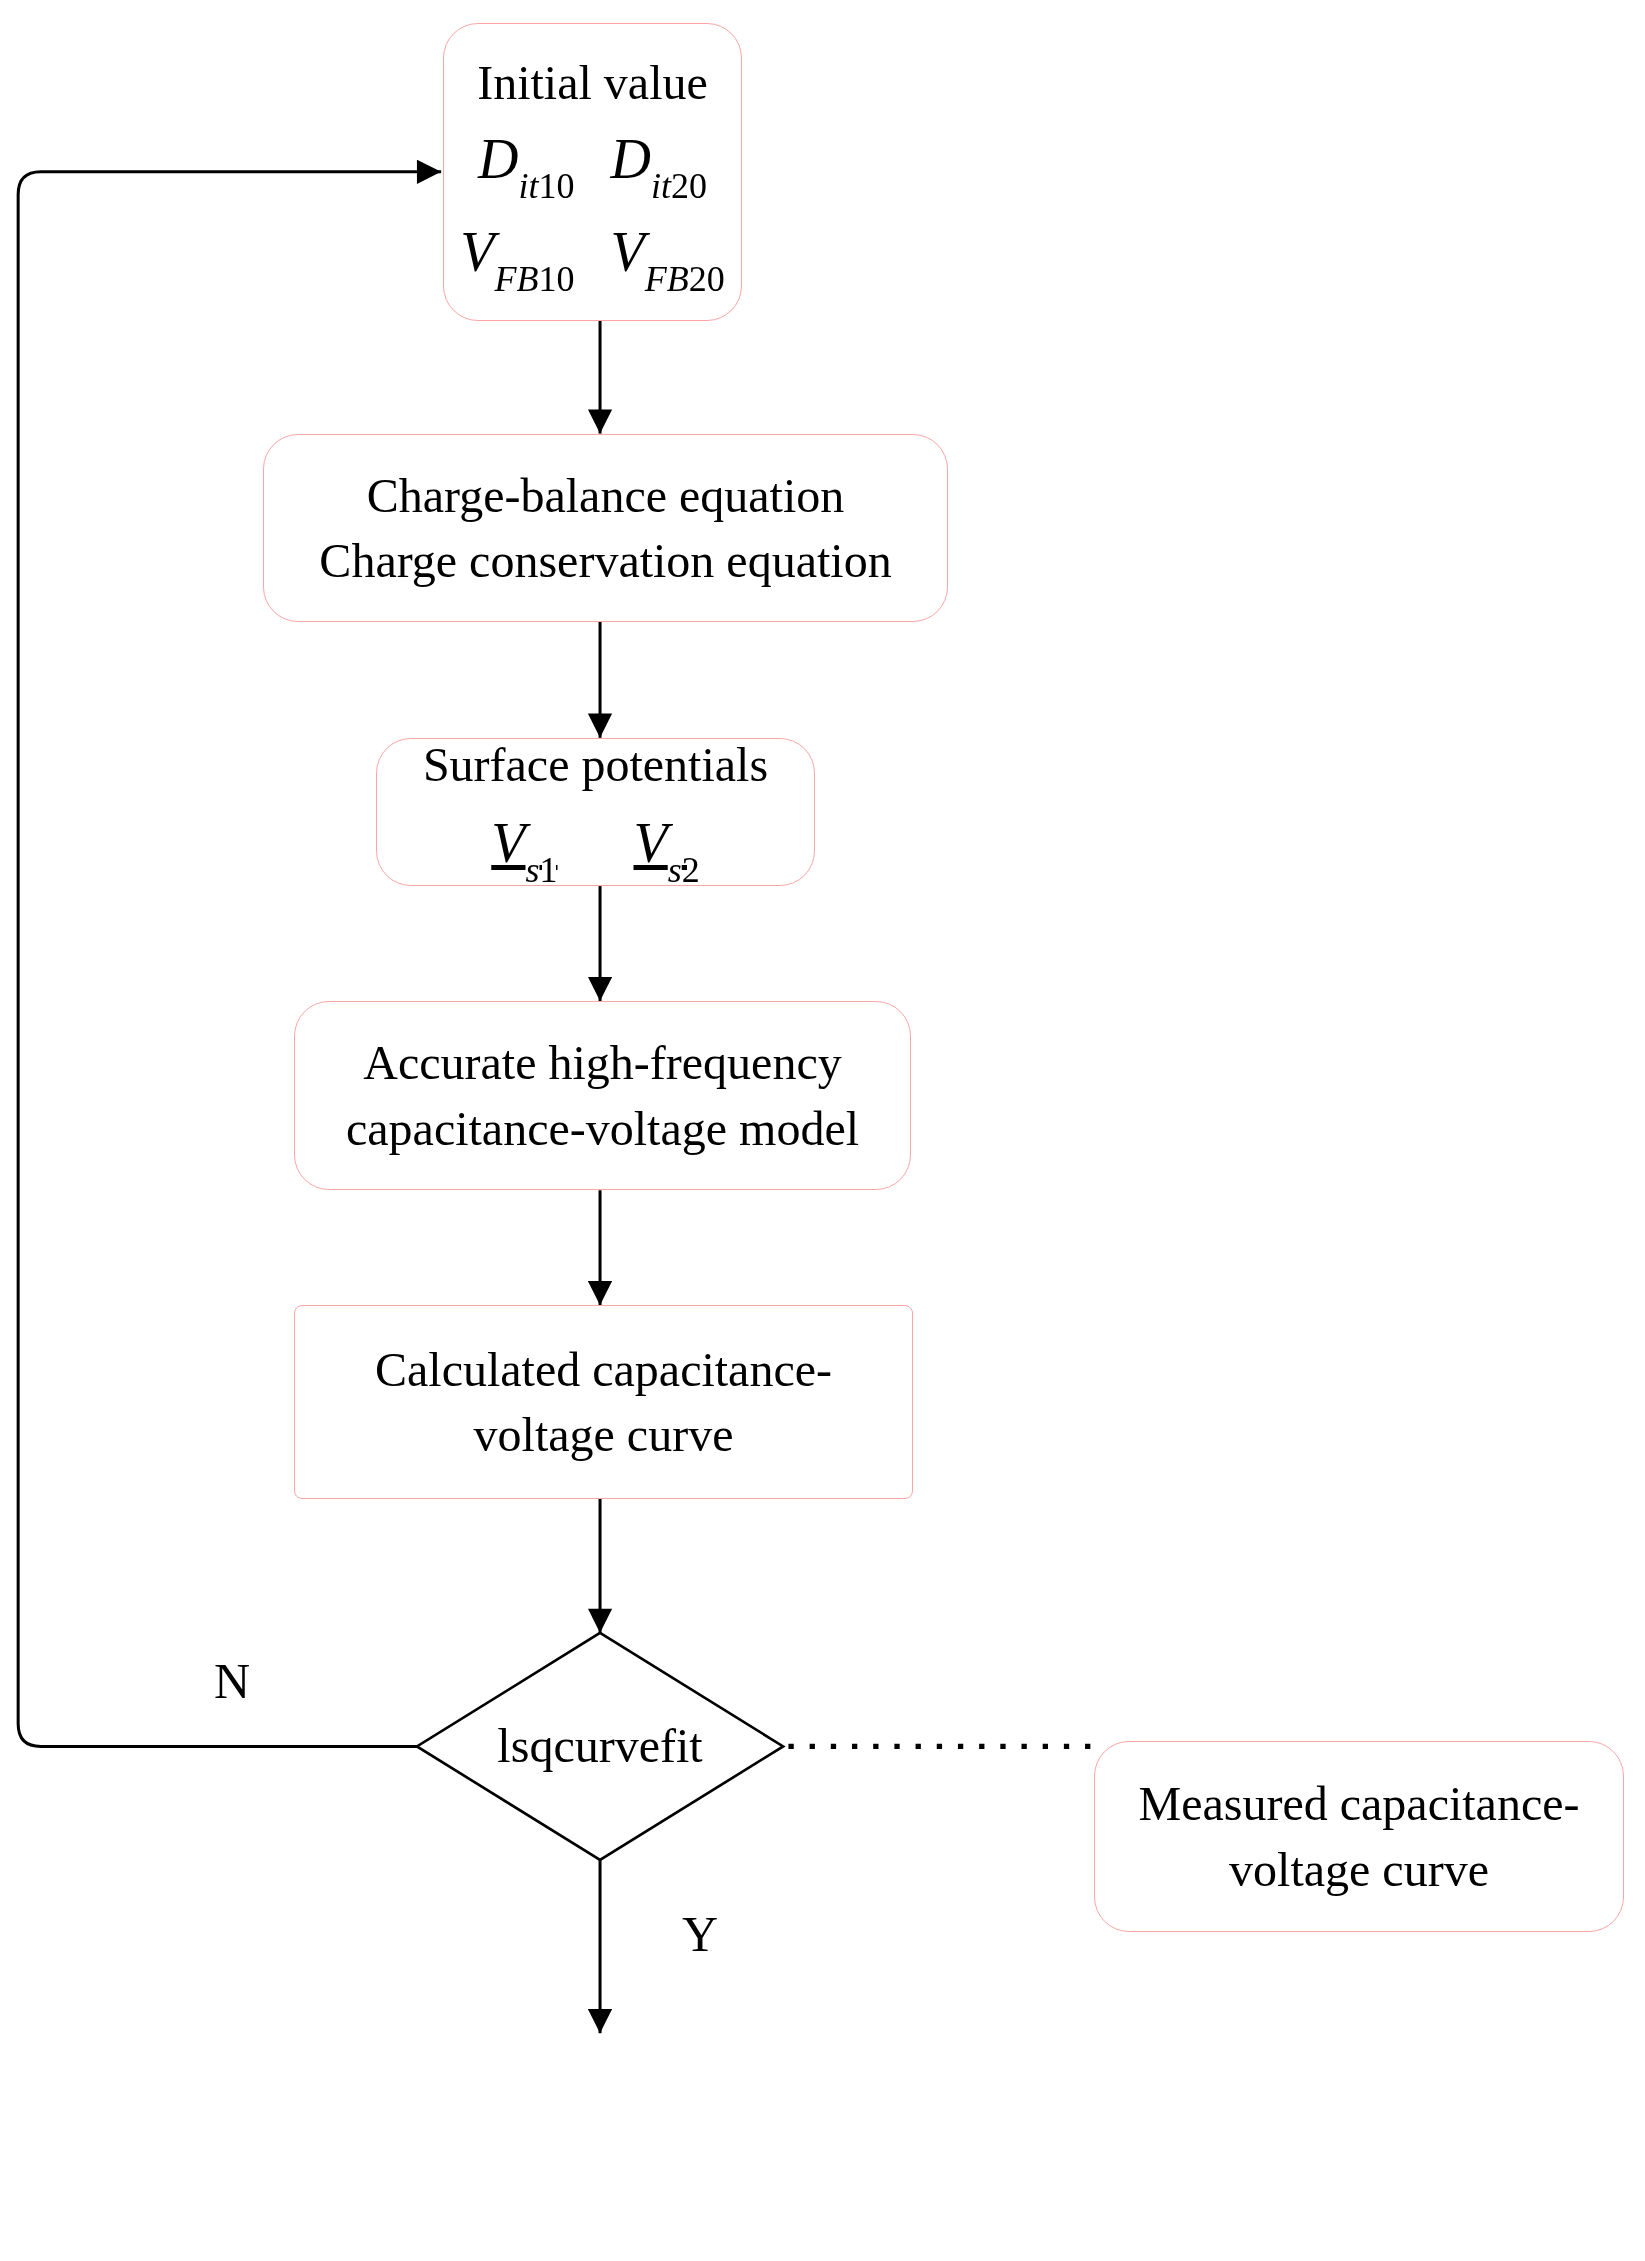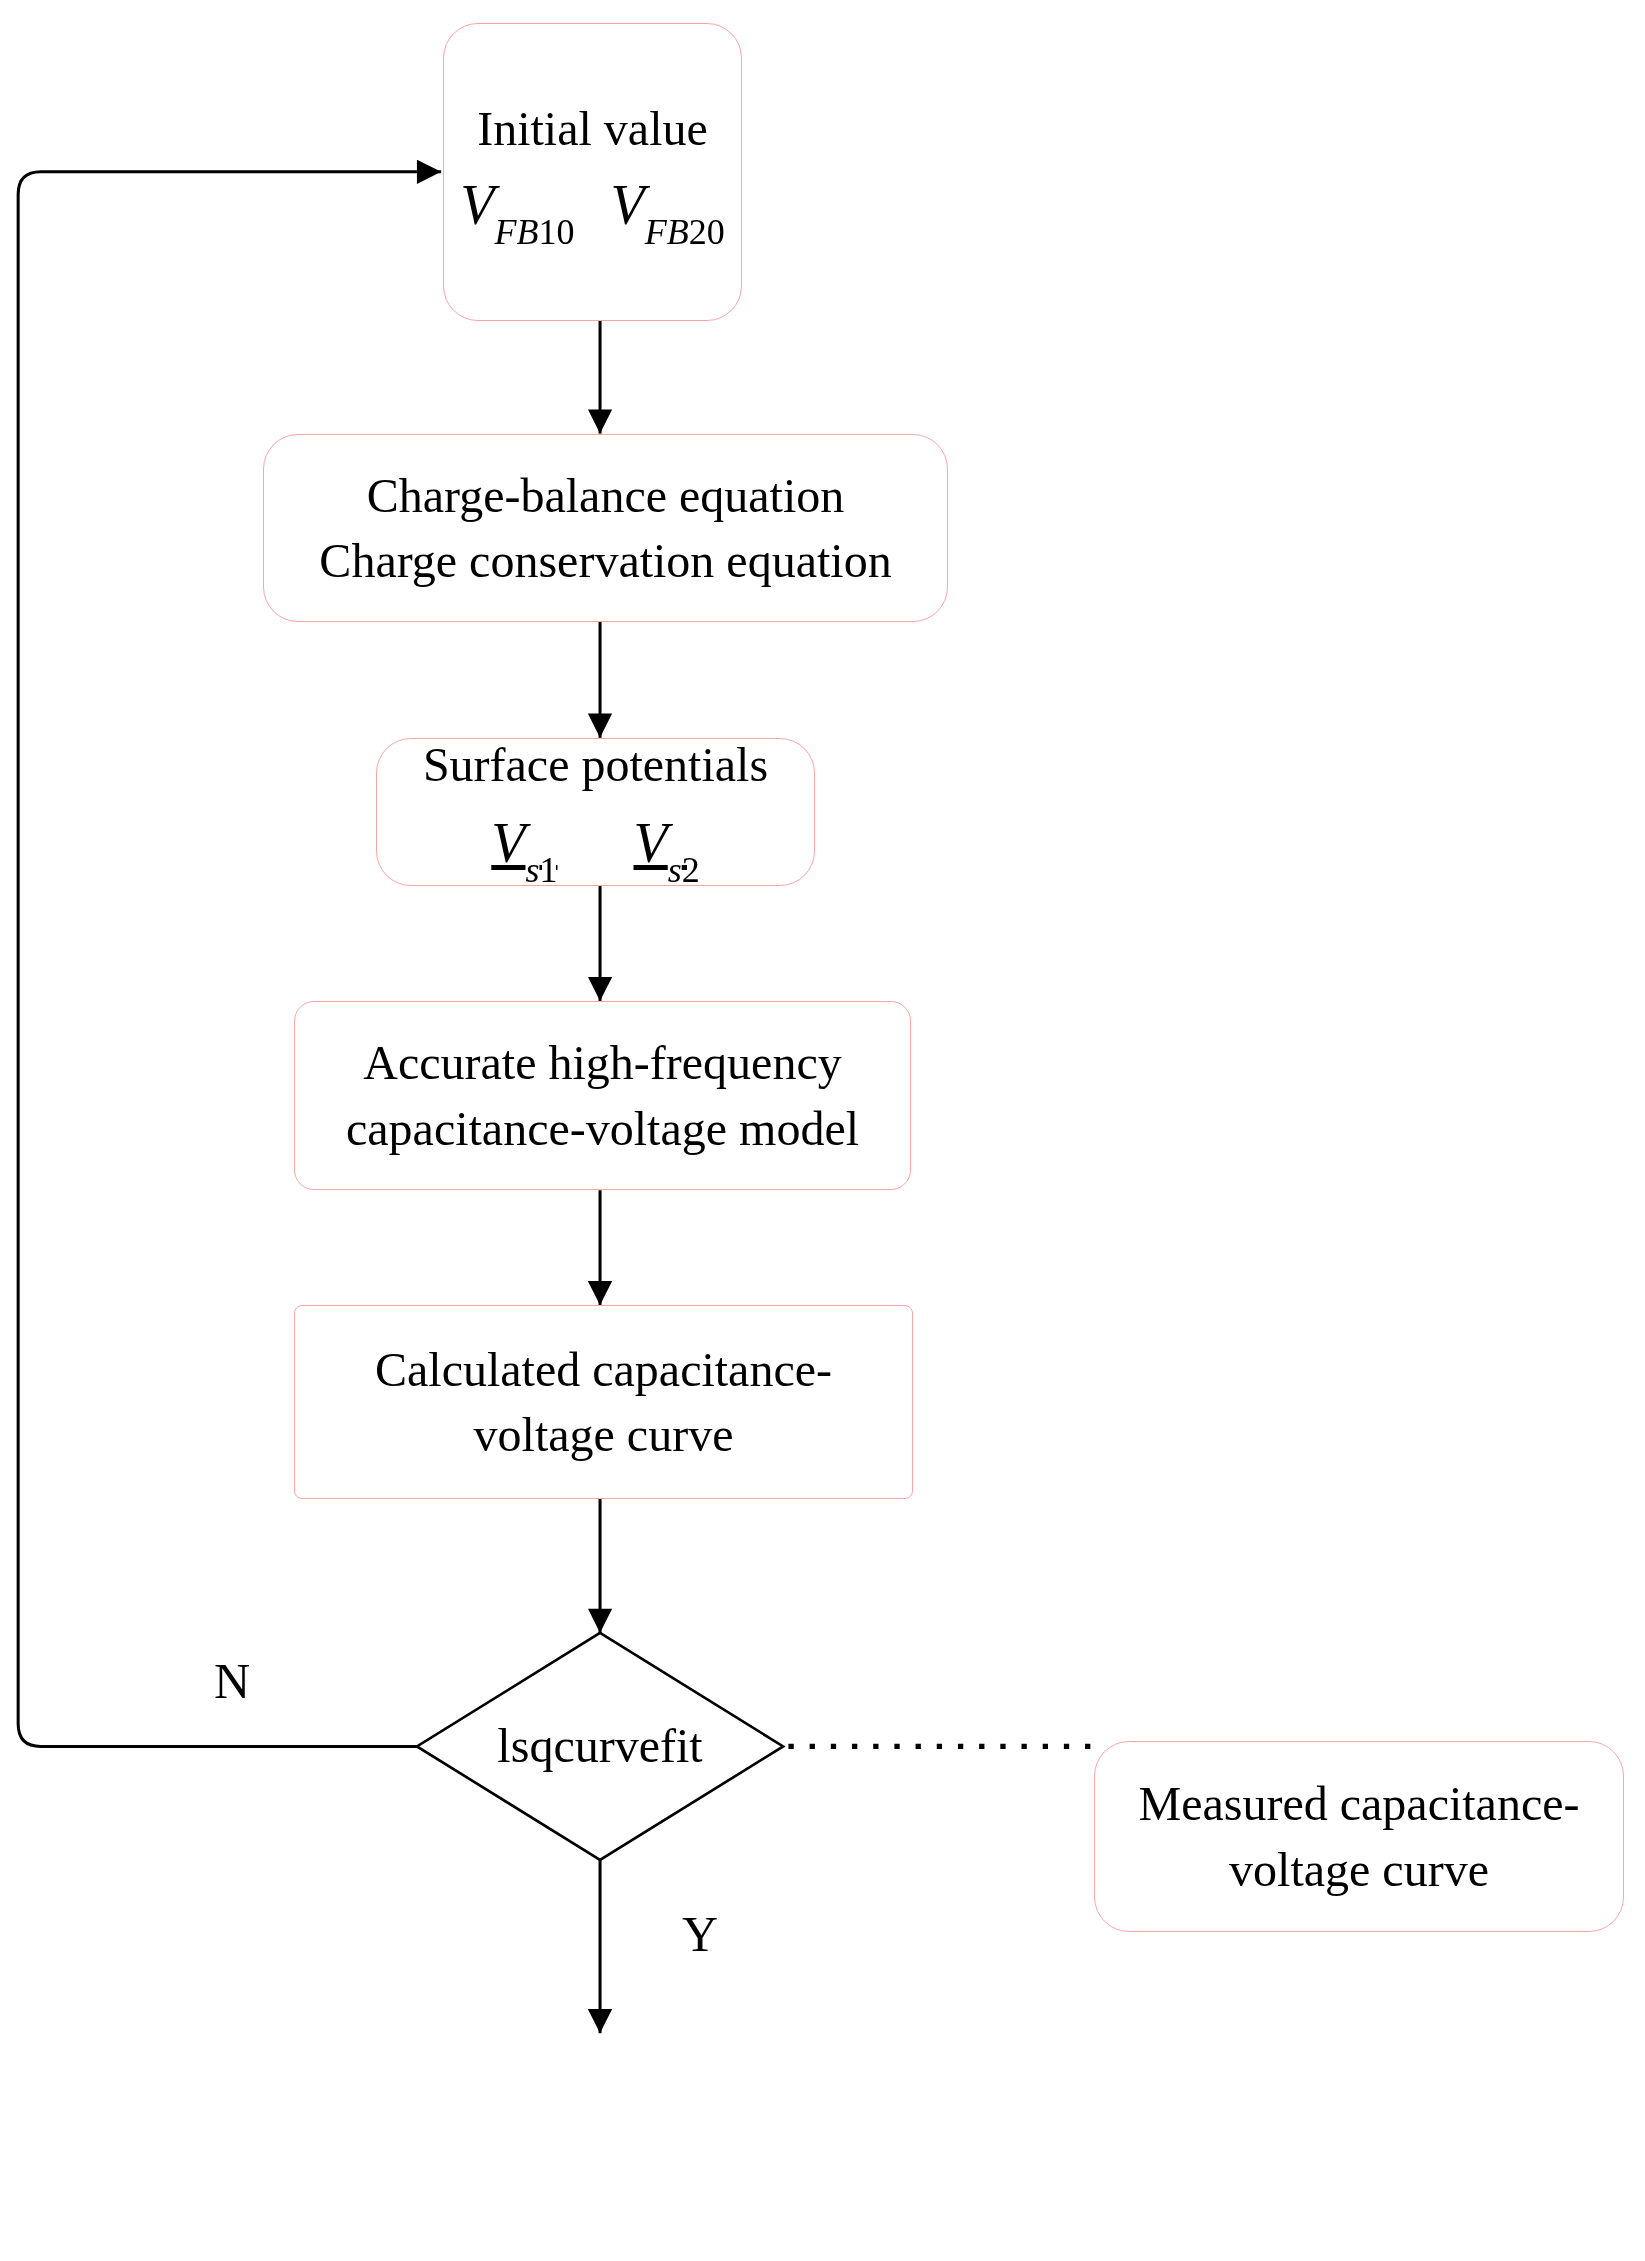--- a/index.html
+++ b/index.html
@@ -43,21 +43,21 @@
     position:absolute;left:600px;top:1747px;
     transform:translate(-50%,-52%);
     font-size:48px;line-height:1;white-space:nowrap;
   }
 
   #box-initial{left:443px;top:23px;width:299px;height:298px;padding-top:6px;}
   #box-initial .mathrow{gap:36px;margin-top:12px;}
   #box-charge{left:263px;top:434px;width:685px;height:188px;}
   #box-surface{left:376px;top:738px;width:439px;height:148px;gap:12px;}
   #box-surface .mathrow{gap:76px;margin-top:2px;text-decoration:underline;}
-  #box-model{left:294px;top:1001px;width:617px;height:189px;border-radius:20px;}
+  #box-model{left:294px;top:1001px;width:617px;height:189px;}
   #box-calc{left:294px;top:1305px;width:619px;height:194px;border-radius:8px;}
   #box-measured{left:1094px;top:1741px;width:530px;height:191px;}
   #box-extract{left:397px;top:2033px;width:373px;height:191px;}
   #box-extract .mathrow{gap:72px;margin-top:7.6px;}
 
   #label-n{left:214px;top:1656px;}
   #label-y{left:682px;top:1909px;}
 </style>
 </head>
 <body>
@@ -80,20 +80,24 @@
 
     <path class="conn" d="M 551 2308 L 54 2308 Q 24 2308 24 2278 L 24 257 Q 24 227 54 227 L 583 227" marker-end="url(#arrow)"></path>
 
     <line class="dotted" x1="1042" y1="2308" x2="1445" y2="2308"></line>
 
     <polygon class="diamond-shape" points="793,2158 1035,2308 793,2458 551,2308"></polygon>
   </svg>
 
   <div class="box" id="box-initial">
     <span class="box-title">Initial value</span>
+    <div class="mathrow">
+      <span class="msym"><span class="mbase">D</span><span class="msub"><span class="msubi">it</span><span class="msubn">10</span></span></span>
+      <span class="msym"><span class="mbase">D</span><span class="msub"><span class="msubi">it</span><span class="msubn">20</span></span></span>
+    </div>
     <div class="mathrow">
       <span class="msym"><span class="mbase">V</span><span class="msub"><span class="msubi">FB</span><span class="msubn">10</span></span></span>
       <span class="msym"><span class="mbase">V</span><span class="msub"><span class="msubi">FB</span><span class="msubn">20</span></span></span>
     </div>
   </div>
 
   <div class="box" id="box-charge">
     <span>Charge-balance equation</span>
     <span>Charge conservation equation</span>
   </div>

